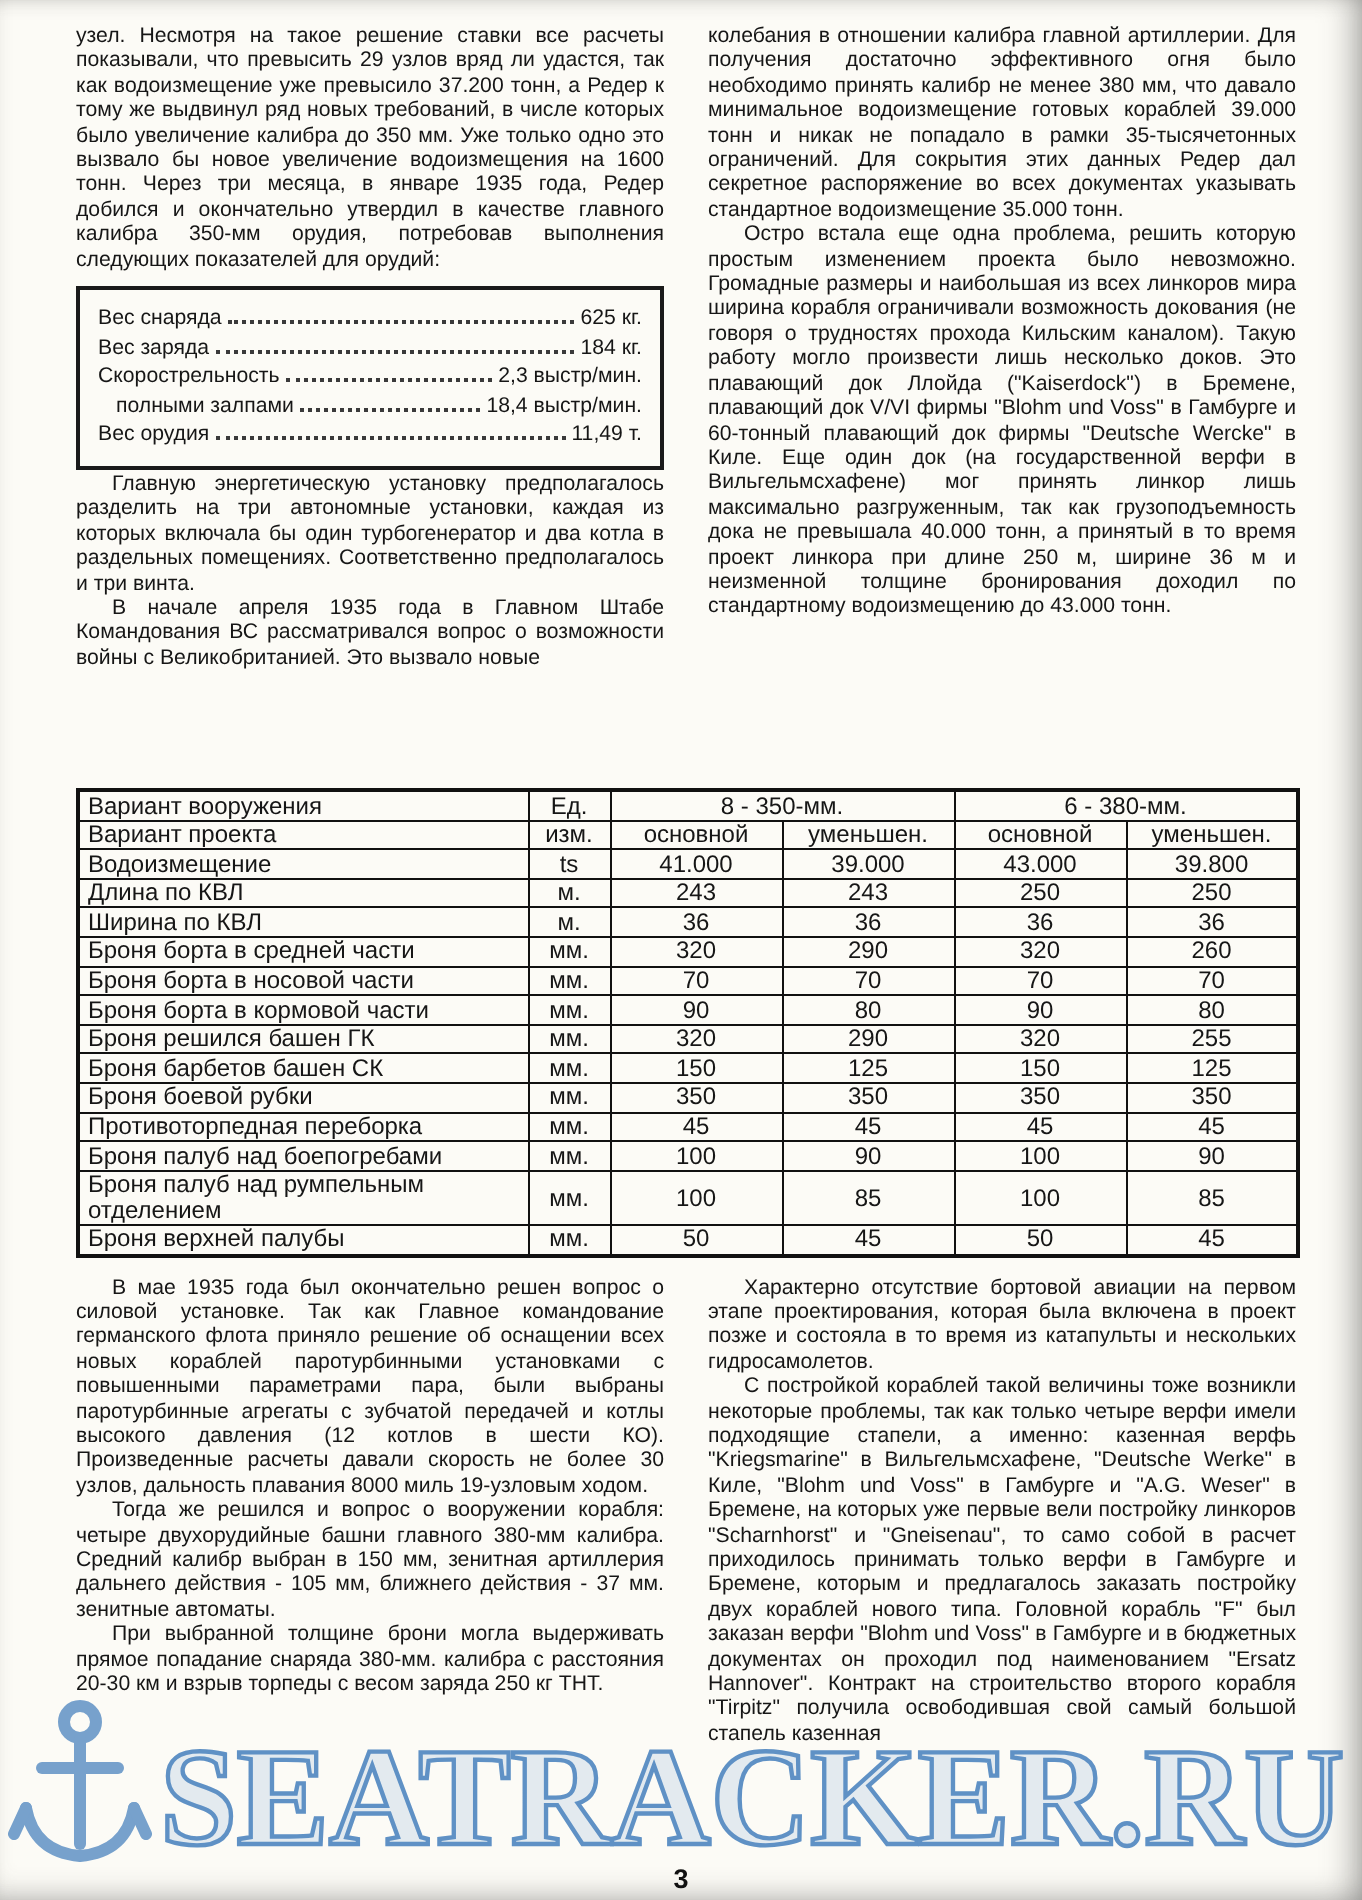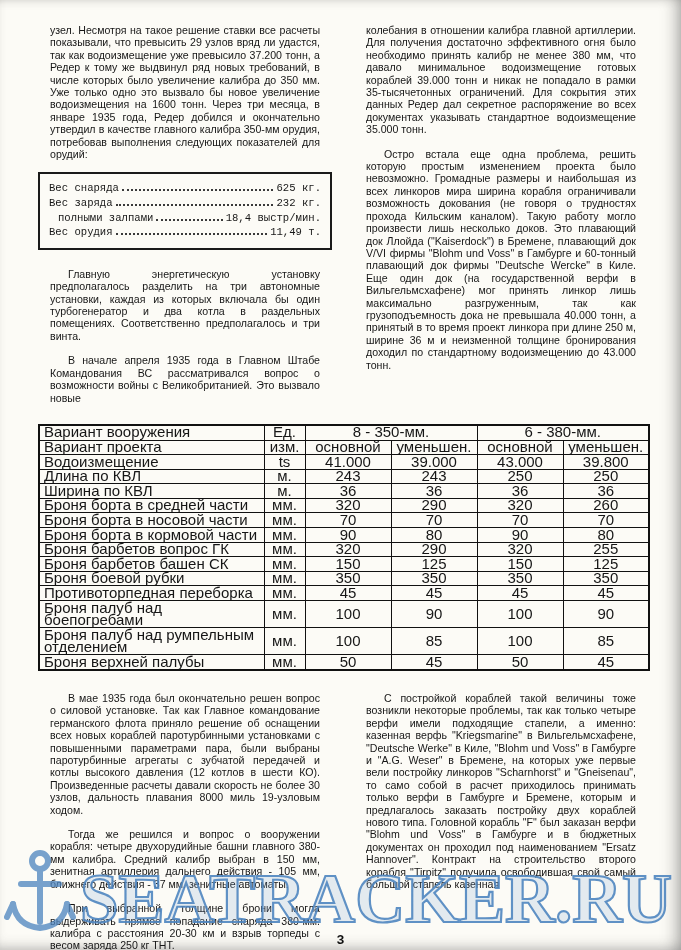--- a/index.html
+++ b/index.html
@@ -9,32 +9,32 @@
     position:relative; width:681px; height:950px; overflow:hidden;
     background:#fcfbf6; color:#161616;
     padding:12px 33px 0 38px;
     box-shadow: inset -12px 0 16px -8px rgba(70,70,70,.45),
                 inset 0 -10px 14px -8px rgba(70,70,70,.3),
                 inset 0 6px 10px -8px rgba(70,70,70,.25);
   }
   .columns { display:flex; gap:22px; }
   .columns.top { min-height:374px; }
   .col { flex:1; font-size:10.6px; line-height:12.4px; text-align:justify; }
-  .col p { text-indent:1.7em; margin:12px; }
+  .col p { text-indent:1.7em; margin:0; }
   .col p.cont { text-indent:0; }
 
   
-  .specbox { border:2px solid #1a1a1a; margin:7px 0 18px; padding:7px 9px 8px;font-family:Liberation Mono, monospace; }
+  .specbox { border:2px solid #1a1a1a; margin:7px 0 1px; padding:7px 9px 8px; }
   .spec-row { display:flex; align-items:baseline; line-height:14.6px; white-space:nowrap; }
   .spec-row.sub .label { padding-left:9px; }
   .spec-row .dots { flex:1; border-bottom:2px dotted #3a3a3a; margin:0 3px 3px; min-width:14px; }
   .spec-row .value { white-space:nowrap; }
 
   
-  .datatable { width:100%; border-collapse:collapse; border:2px solid #111; margin:8px 0 9px; font-size:15px; table-layout:fixed; }
+  .datatable { width:100%; border-collapse:collapse; border:2px solid #111; margin:8px 0 9px; font-size:12px; table-layout:fixed; }
   .datatable td { border:1px solid #111; padding:0.5px 4px; line-height:12.6px; overflow:hidden; }
   .datatable .cname { text-align:left; }
   .datatable .cunit, .datatable .cval, .datatable .chead { text-align:center; }
 
   
   .watermark {
     position:absolute; left:4px; bottom:6px; width:673px; height:98px;
     display:flex; align-items:flex-start; gap:2px;
     opacity:.9; pointer-events:none; z-index:5;
   }
@@ -58,21 +58,26 @@
 
       <div class="specbox">
         <div class="spec-row">
           <span class="label">Вес снаряда</span>
           <span class="dots"></span>
           <span class="value">625 кг.</span>
         </div>
         <div class="spec-row">
           <span class="label">Вес заряда</span>
           <span class="dots"></span>
-          <span class="value">232 кг.</span>
+          <span class="value">184 кг.</span>
+        </div>
+        <div class="spec-row">
+          <span class="label">Скорострельность</span>
+          <span class="dots"></span>
+          <span class="value">2,3 выстр/мин.</span>
         </div>
         <div class="spec-row sub">
           <span class="label">полными залпами</span>
           <span class="dots"></span>
           <span class="value">18,4 выстр/мин.</span>
         </div>
         <div class="spec-row">
           <span class="label">Вес орудия</span>
           <span class="dots"></span>
           <span class="value">11,49 т.</span>
@@ -157,21 +162,21 @@
         </tr>
         <tr>
           <td class="cname">Броня борта в кормовой части</td>
           <td class="cunit">мм.</td>
           <td class="cval">90</td>
           <td class="cval">80</td>
           <td class="cval">90</td>
           <td class="cval">80</td>
         </tr>
         <tr>
-          <td class="cname">Броня барбетов вопрос ГК</td>
+          <td class="cname">Броня решился башен ГК</td>
           <td class="cunit">мм.</td>
           <td class="cval">320</td>
           <td class="cval">290</td>
           <td class="cval">320</td>
           <td class="cval">255</td>
         </tr>
         <tr>
           <td class="cname">Броня барбетов башен СК</td>
           <td class="cunit">мм.</td>
           <td class="cval">150</td>
@@ -222,20 +227,21 @@
       </tbody>
   </table>
 
   <div class="columns bottom">
     <div class="col">
       <p>В мае 1935 года был окончательно решен вопрос о силовой установке. Так как Главное командование германского флота приняло решение об оснащении всех новых кораблей паротурбинными установками с повышенными параметрами пара, были выбраны паротурбинные агрегаты с зубчатой передачей и котлы высокого давления (12 котлов в шести КО). Произведенные расчеты давали скорость не более 30 узлов, дальность плавания 8000 миль 19-узловым ходом.</p>
       <p>Тогда же решился и вопрос о вооружении корабля: четыре двухорудийные башни главного 380-мм калибра. Средний калибр выбран в 150 мм, зенитная артиллерия дальнего действия - 105 мм, ближнего действия - 37 мм. зенитные автоматы.</p>
       <p>При выбранной толщине брони могла выдерживать прямое попадание снаряда 380-мм. калибра с расстояния 20-30 км и взрыв торпеды с весом заряда 250 кг ТНТ.</p>
     </div>
     <div class="col">
+      <p>Характерно отсутствие бортовой авиации на первом этапе проектирования, которая была включена в проект позже и состояла в то время из катапульты и нескольких гидросамолетов.</p>
       <p>С постройкой кораблей такой величины тоже возникли некоторые проблемы, так как только четыре верфи имели подходящие стапели, а именно: казенная верфь "Kriegsmarine" в Вильгельмсхафене, "Deutsche Werke" в Киле, "Blohm und Voss" в Гамбурге и "A.G. Weser" в Бремене, на которых уже первые вели постройку линкоров "Scharnhorst" и "Gneisenau", то само собой в расчет приходилось принимать только верфи в Гамбурге и Бремене, которым и предлагалось заказать постройку двух кораблей нового типа. Головной корабль "F" был заказан верфи "Blohm und Voss" в Гамбурге и в бюджетных документах он проходил под наименованием "Ersatz Hannover". Контракт на строительство второго корабля "Tirpitz" получила освободившая свой самый большой стапель казенная</p>
     </div>
   </div>
 
   <div class="watermark">
     <svg width="72" height="94" viewBox="0 0 72 94">
       <g stroke="#4f86c0" stroke-width="6" fill="none" opacity="0.85" stroke-linecap="round">
         <circle cx="36" cy="15" r="8"></circle>
         <line x1="36" y1="23" x2="36" y2="76"></line>
         <line x1="17" y1="38" x2="55" y2="38"></line>

